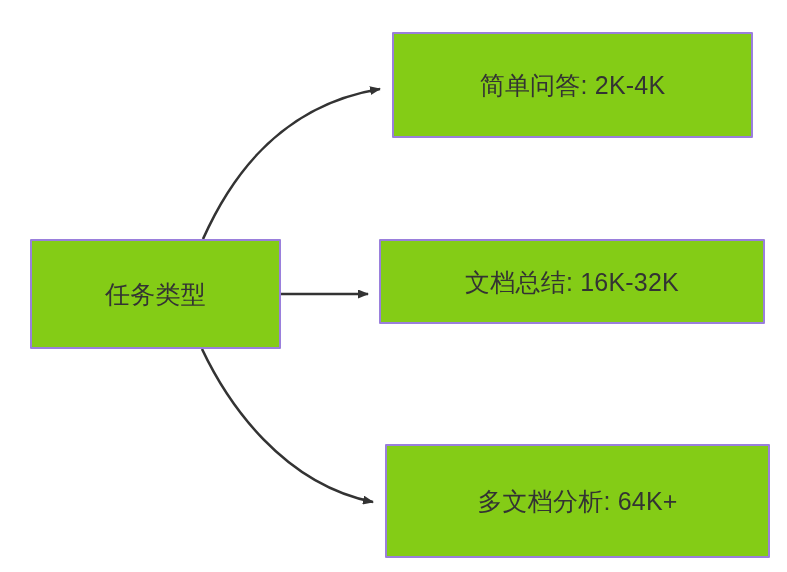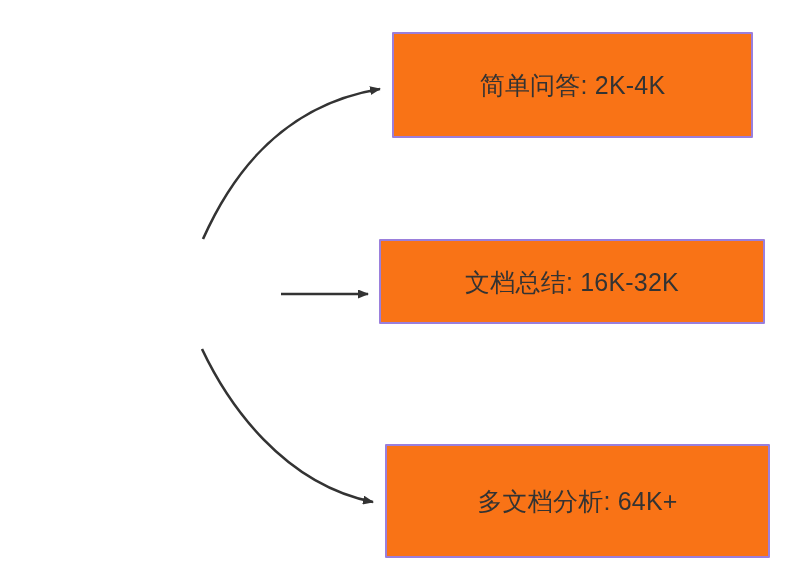--- a/index.html
+++ b/index.html
@@ -23,21 +23,21 @@
     position: absolute;
     left: 0;
     top: 0;
     width: 787px;
     height: 572px;
     pointer-events: none;
   }
   .node {
     position: absolute;
     box-sizing: border-box;
-    background: #f97316;
+    background: #84cc16;
     border: 2px solid #9a7fdc;
     border-radius: 1px;
     display: flex;
     align-items: center;
     justify-content: center;
     text-align: center;
   }
   .node-label {
     font-size: 25px;
     line-height: 1.2;
@@ -62,20 +62,23 @@
       </marker>
     </defs>
 
     <path d="M 203,239 C 228,183 276,106 380,89" fill="none" stroke="#333333" stroke-width="2.6" marker-end="url(#arrowhead)"></path>
 
     <path d="M 281,294 L 368,294" fill="none" stroke="#333333" stroke-width="2.6" marker-end="url(#arrowhead)"></path>
 
     <path d="M 202,349 C 228,404 283,484 373,502" fill="none" stroke="#333333" stroke-width="2.6" marker-end="url(#arrowhead)"></path>
   </svg>
 
+  <div class="node" id="node-root">
+    <span class="node-label">任务类型</span>
+  </div>
 
   <div class="node" id="node-simple">
     <span class="node-label">简单问答: 2K-4K</span>
   </div>
 
   <div class="node" id="node-doc">
     <span class="node-label">文档总结: 16K-32K</span>
   </div>
 
   <div class="node" id="node-multi">

